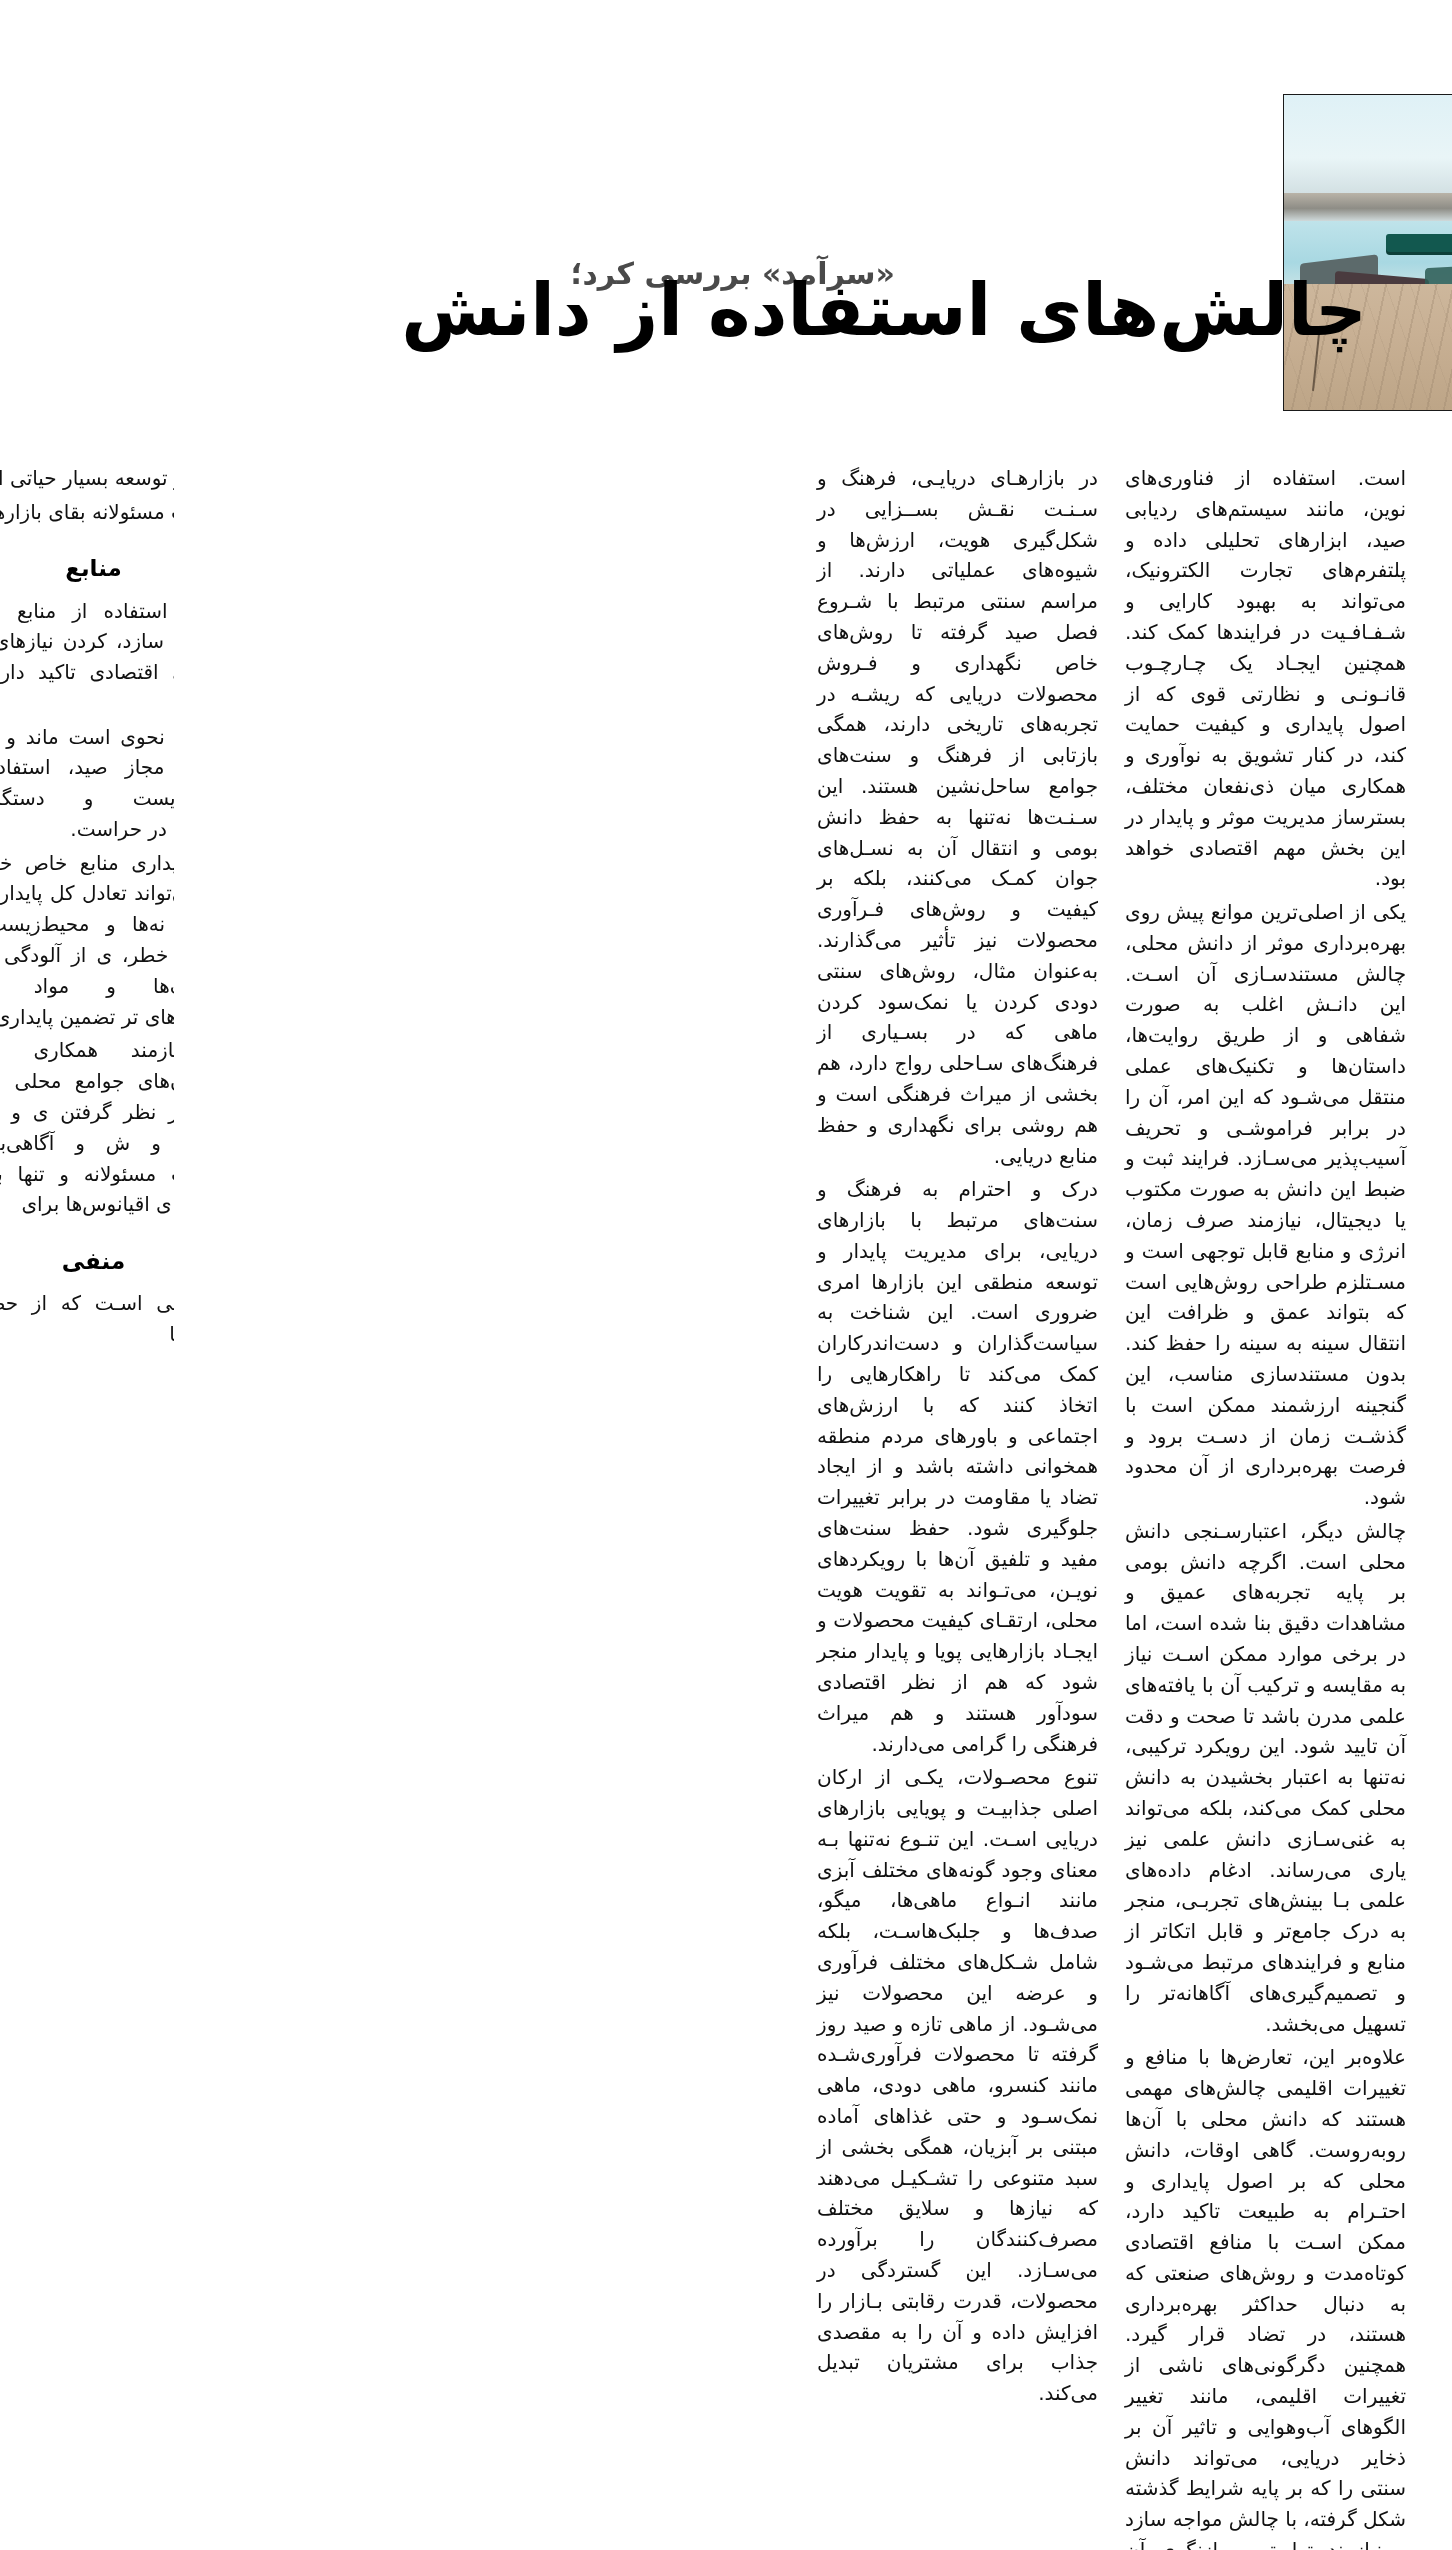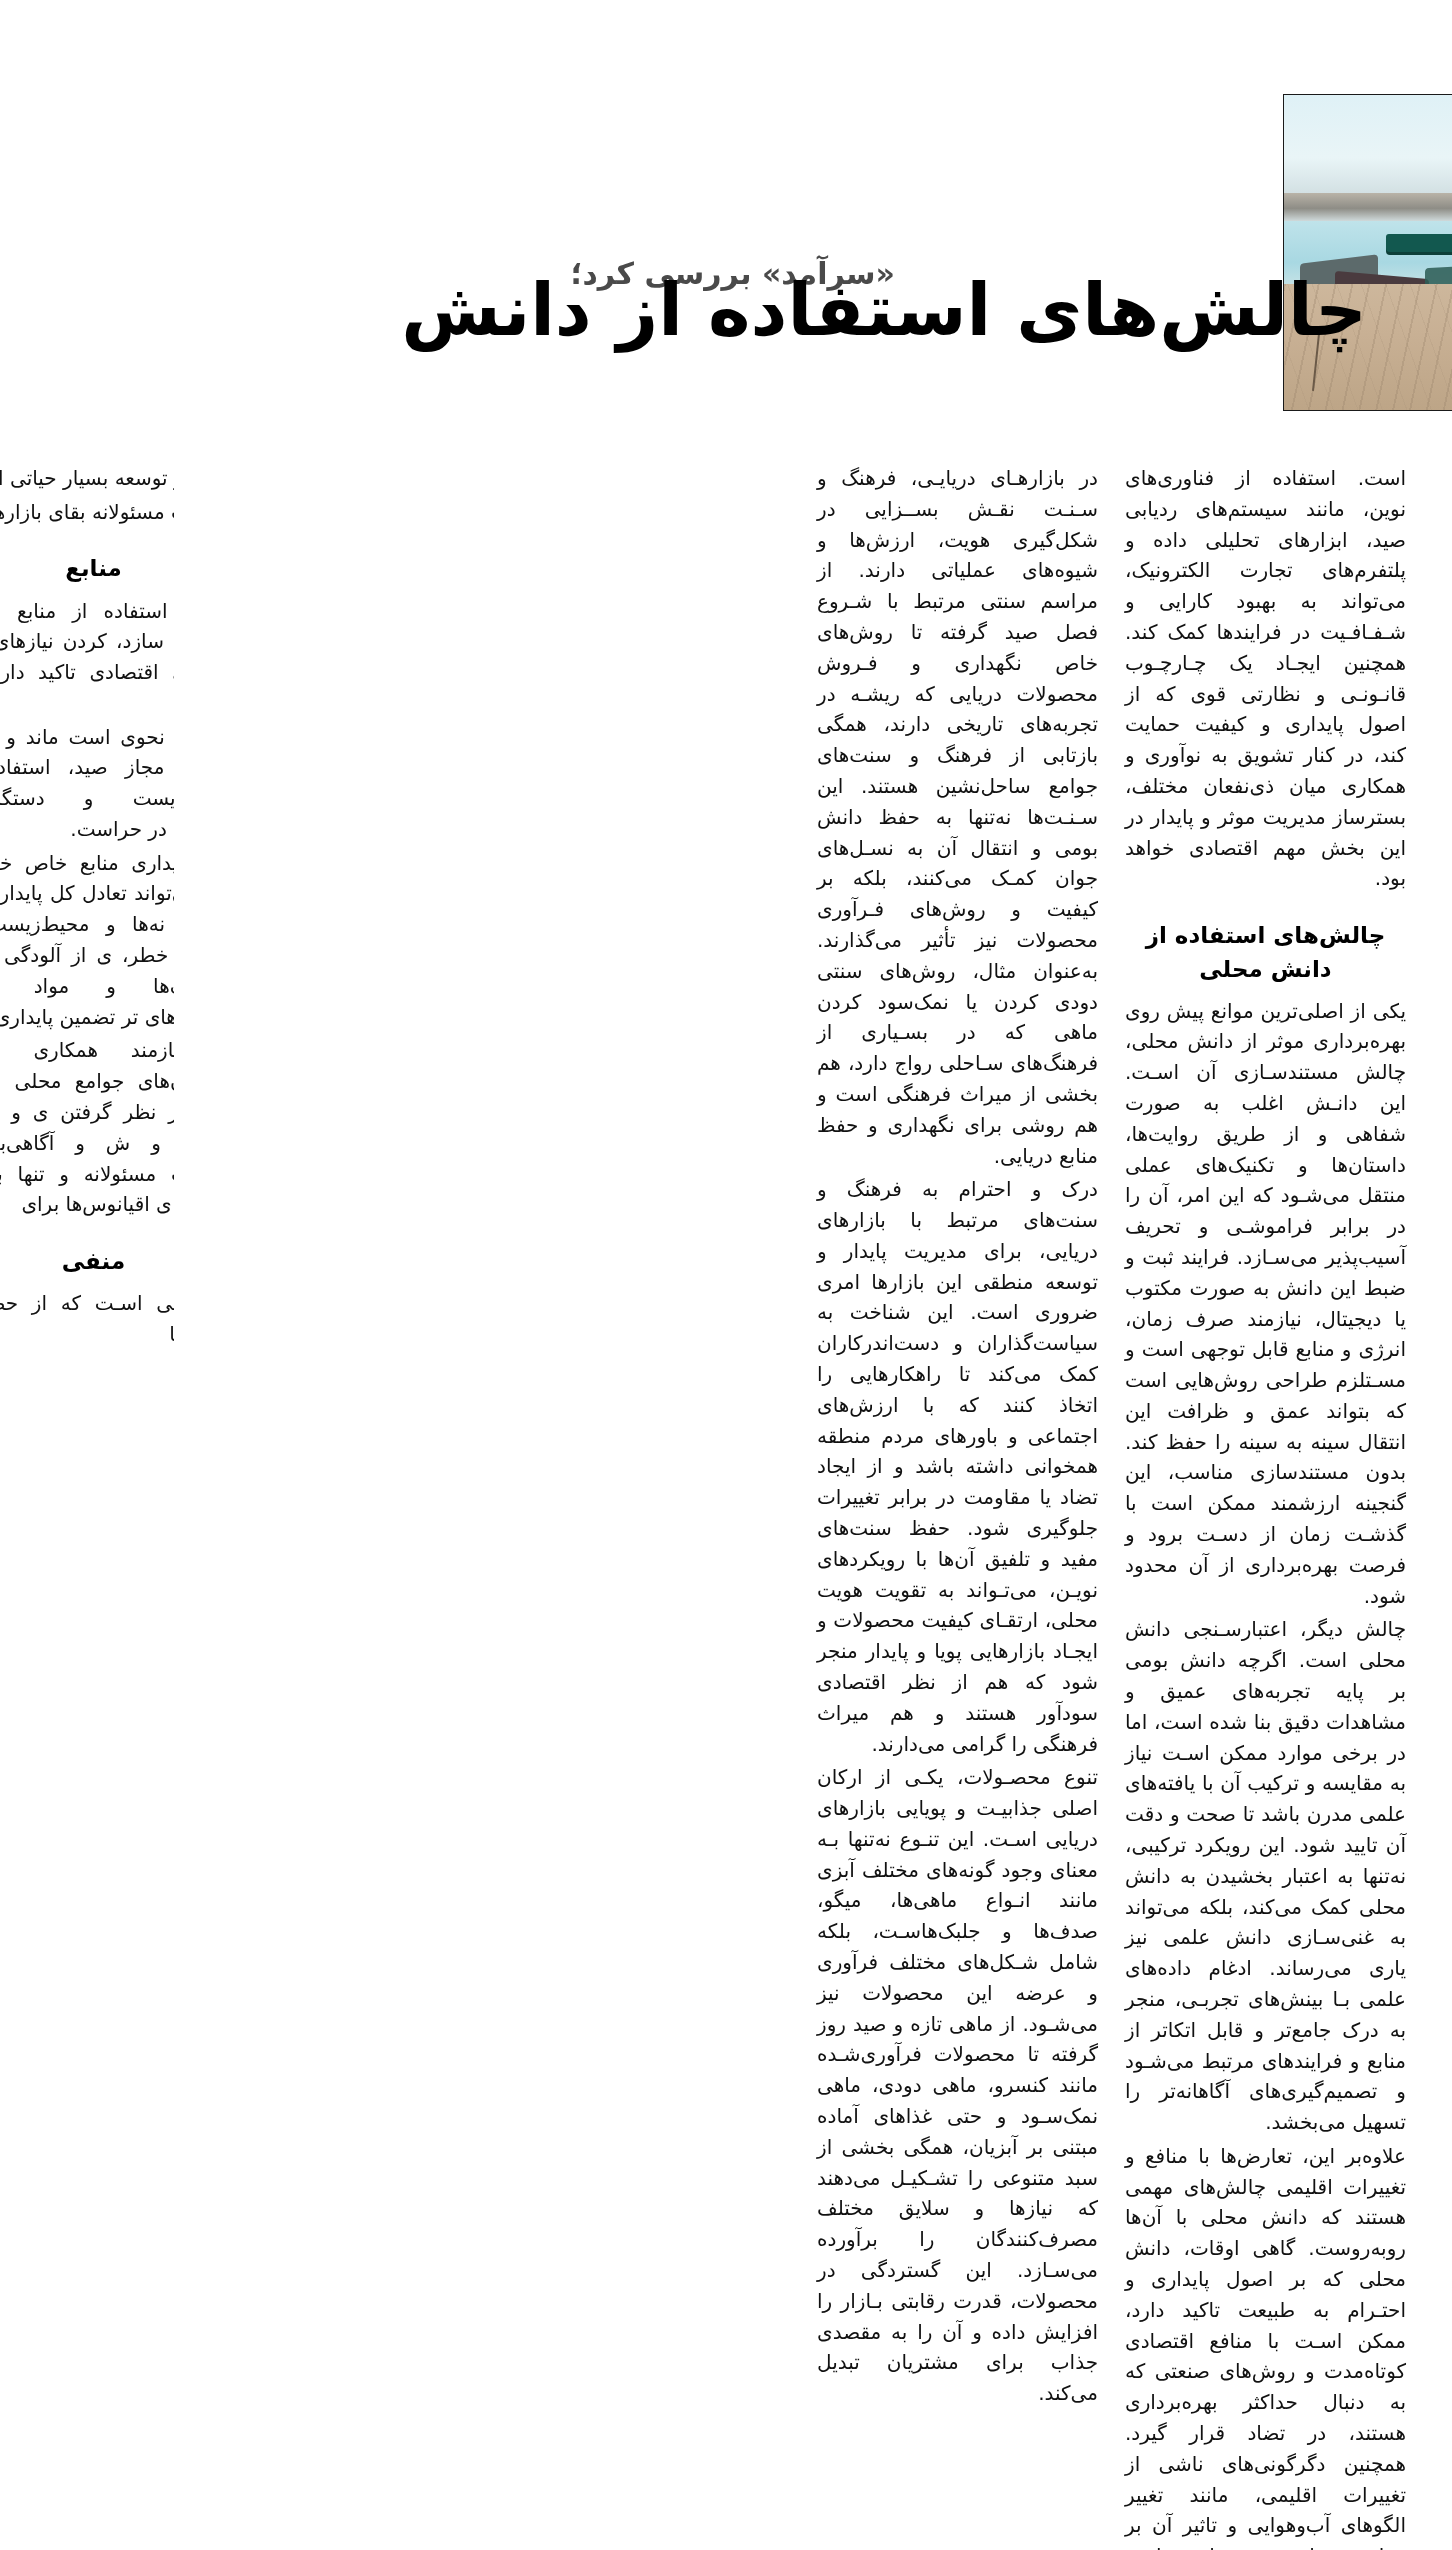--- a/index.html
+++ b/index.html
@@ -94,21 +94,20 @@
 
   <div class="kicker">«سرآمد» بررسی کرد؛</div>
 
   <div class="headline">
     <span class="hl-line">چالش‌های استفاده از دانش</span>
   </div>
 
   <div class="cols">
     <div class="col c1">
         <p>است. استفاده از فناوری‌های نوین، مانند سیستم‌های ردیابی صید، ابزارهای تحلیلی داده و پلتفرم‌های تجارت الکترونیک، می‌تواند به بهبود کارایی و شـفـافـیت در فرایندها کمک کند. همچنین ایجـاد یک چـارچـوب قانـونـی و نظارتی قوی که از اصول پایداری و کیفیت حمایت کند، در کنار تشویق به نوآوری و همکاری میان ذی‌نفعان مختلف، بستر‌ساز مدیریت موثر و پایدار در این بخش مهم اقتصادی خواهد بود.</p>
-        <h3>چالش‌های استفاده از دانش محلی</h3>
         <p>یکی از اصلی‌ترین موانع پیش روی بهره‌برداری موثر از دانش محلی، چالش مستندسـازی آن اسـت. این دانـش اغلب به صورت شفاهی و از طریق روایت‌ها، داستان‌ها و تکنیک‌های عملی منتقل می‌شـود که این امر، آن را در برابر فراموشـی و تحریف آسیب‌پذیر می‌سـازد. فرایند ثبت و ضبط این دانش به صورت مکتوب یا دیجیتال، نیازمند صرف زمان، انرژی و منابع قابل توجهی است و مسـتلزم طراحی روش‌هایی است که بتواند عمق و ظرافت این انتقال سینه به سینه را حفظ کند. بدون مستندسازی مناسب، این گنجینه ارزشمند ممکن است با گذشـت زمان از دسـت برود و فرصت بهره‌برداری از آن محدود شود.</p>
         <p>چالش دیگر، اعتبارسـنجی دانش محلی است. اگرچه دانش بومی بر پایه تجربه‌های عمیق و مشاهدات دقیق بنا شده است، اما در برخی موارد ممکن اسـت نیاز به مقایسه و ترکیب آن با یافته‌های علمی مدرن باشد تا صحت و دقت آن تایید شود. این رویکرد ترکیبی، نه‌تنها به اعتبار بخشیدن به دانش محلی کمک می‌کند، بلکه می‌تواند به غنی‌سـازی دانش علمی نیز یاری می‌رساند. ادغام داده‌های علمی بـا بینش‌های تجربـی، منجر به درک جامع‌تر و قابل اتکاتر از منابع و فرایندهای مرتبط می‌شـود و تصمیم‌گیری‌های آگاهانه‌تر را تسهیل می‌بخشد.</p>
         <p>علاوه‌بر این، تعارض‌ها با منافع و تغییرات اقلیمی چالش‌های مهمی هستند که دانش محلی با آن‌ها روبه‌روست. گاهی اوقات، دانش محلی که بر اصول پایداری و احتـرام به طبیعت تاکید دارد، ممکن اسـت با منافع اقتصادی کوتاه‌مدت و روش‌های صنعتی که به دنبال حداکثر بهره‌برداری هستند، در تضاد قرار گیرد. همچنین دگرگونی‌های ناشی از تغییرات اقلیمی، مانند تغییر الگوهای آب‌وهوایی و تاثیر آن بر ذخایر دریایی، می‌تواند دانش سنتی را که بر پایه شرایط گذشته شکل گرفته، با چالش مواجه سازد و نیازمند تطبیق و بازنگری آن باشد. غلبه بر این موانع، نیازمند رویکردهای انعطاف‌پذیر، همکاری بین‌بخشی و سیاست‌گذاری‌های حمایتی است.</p>
       </div>
     <div class="col c2">
         <p>در بازارهـای دریایـی، فرهنگ و سـنـت نقـش بســزایی در شکل‌گیری هویت، ارزش‌ها و شیوه‌های عملیاتی دارند. از مراسم سنتی مرتبط با شـروع فصل صید گرفته تا روش‌های خاص نگهداری و فـروش محصولات دریایی که ریشـه در تجربه‌های تاریخی دارند، همگی بازتابی از فرهنگ و سنت‌های جوامع ساحل‌نشین هستند. این سـنـت‌ها نه‌تنها به حفظ دانش بومی و انتقال آن به نسـل‌های جوان کمـک می‌کنند، بلکه بر کیفیت و روش‌های فـرآوری محصولات نیز تأثیر می‌گذارند. به‌عنوان مثال، روش‌های سنتی دودی کردن یا نمک‌سود کردن ماهی که در بسـیاری از فرهنگ‌های سـاحلی رواج دارد، هم بخشی از میراث فرهنگی است و هم روشی برای نگهداری و حفظ منابع دریایی.</p>
         <p>درک و احترام به فرهنگ و سنت‌های مرتبط با بازارهای دریایی، برای مدیریت پایدار و توسعه منطقی این بازارها امری ضروری است. این شناخت به سیاست‌گذاران و دست‌اندرکاران کمک می‌کند تا راهکارهایی را اتخاذ کنند که با ارزش‌های اجتماعی و باورهای مردم منطقه همخوانی داشته باشد و از ایجاد تضاد یا مقاومت در برابر تغییرات جلوگیری شود. حفظ سنت‌های مفید و تلفیق آن‌ها با رویکردهای نویـن، می‌تـواند به تقویت هویت محلی، ارتقـای کیفیت محصولات و ایجـاد بازارهایی پویا و پایدار منجر شود که هم از نظر اقتصادی سودآور هستند و هم میراث فرهنگی را گرامی می‌دارند.</p>
         <p>تنوع محصـولات، یکـی از ارکان اصلی جذابیـت و پویایی بازارهای دریایی اسـت. این تنـوع نه‌تنها بـه معنای وجود گونه‌های مختلف آبزی مانند انـواع ماهی‌ها، میگو، صدف‌ها و جلبک‌هاسـت، بلکه شامل شـکل‌های مختلف فرآوری و عرضه این محصولات نیز می‌شـود. از ماهی تازه و صید روز گرفته تا محصولات فرآوری‌شـده مانند کنسرو، ماهی دودی، ماهی نمک‌سـود و حتی غذاهای آماده مبتنی بر آبزیان، همگی بخشی از سبد متنوعی را تشـکیـل می‌دهند که نیازها و سلایق مختلف مصرف‌کنندگان را برآورده می‌سـازد. این گستردگی در محصولات، قدرت رقابتی بـازار را افزایش داده و آن را به مقصدی جذاب برای مشتریان تبدیل می‌کند.</p>
       </div>
     <div class="clip">

